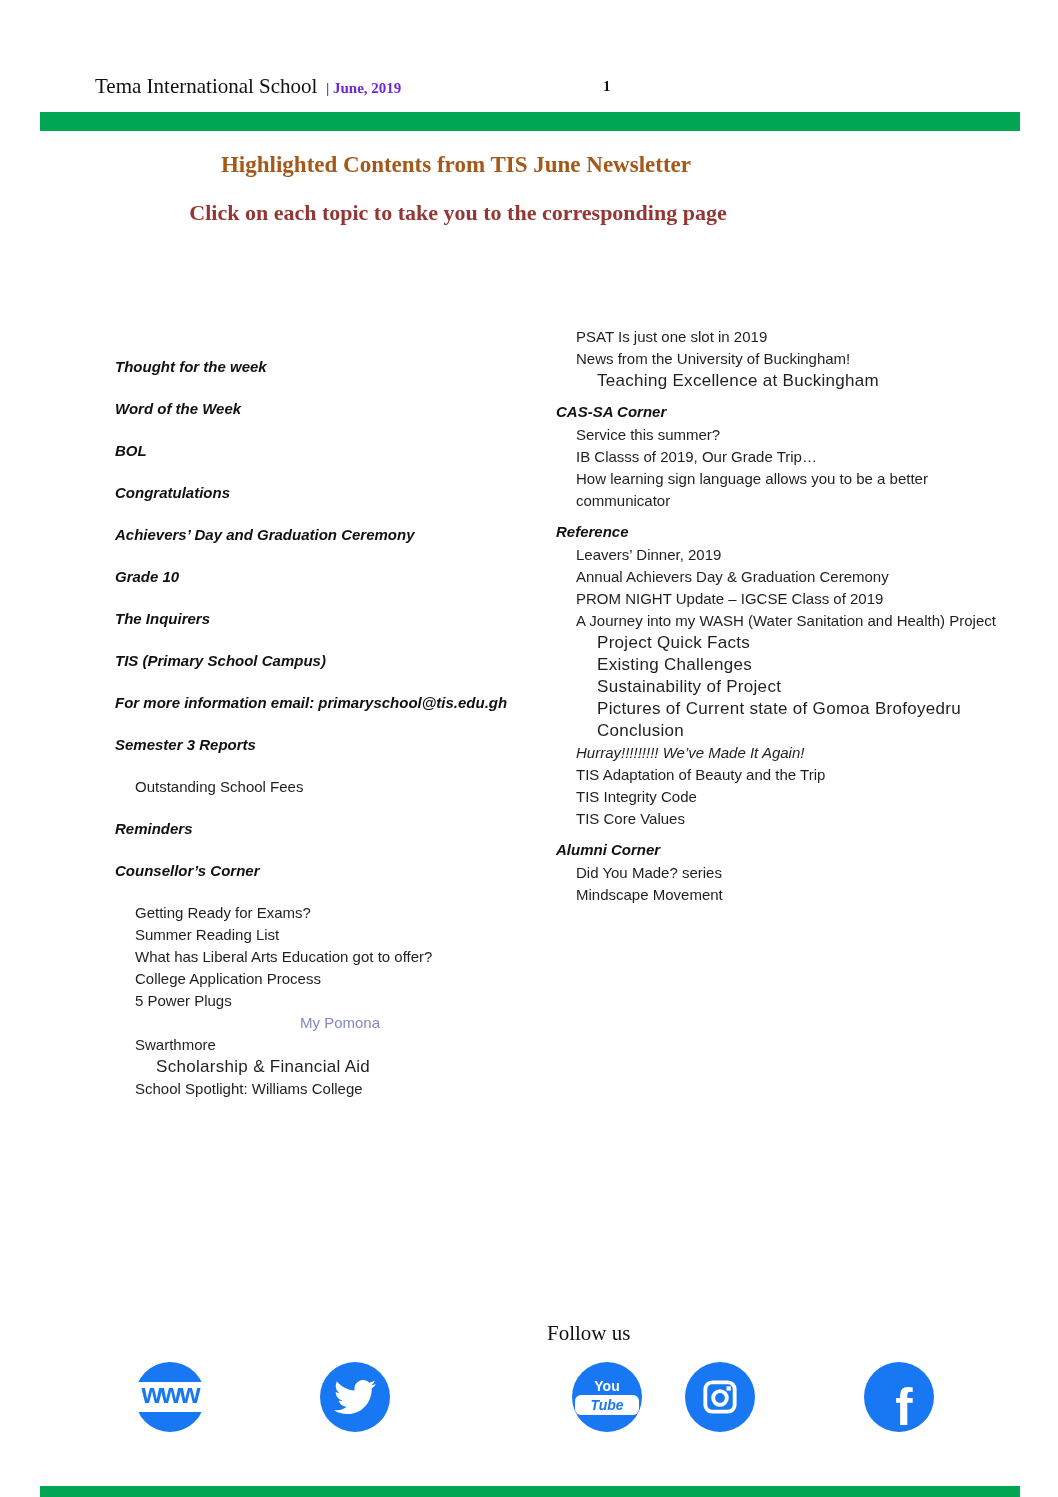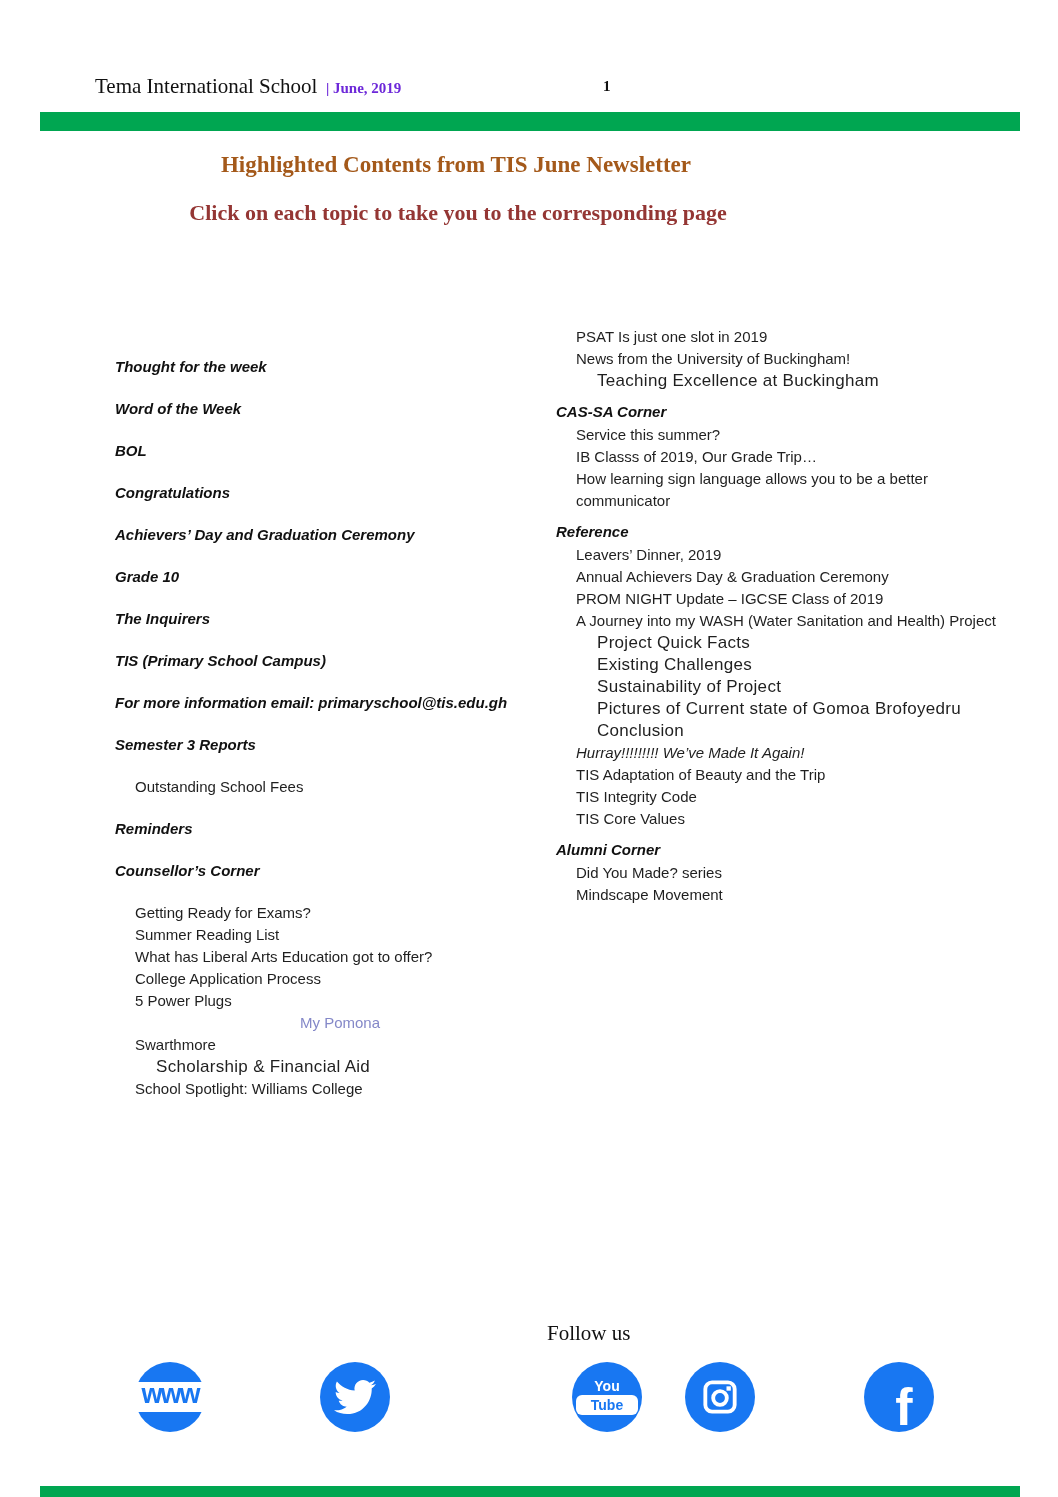--- a/index.html
+++ b/index.html
@@ -59,21 +59,21 @@
     position:absolute;left:-7px;right:-7px;top:20px;height:30px;background:#ffffff;
     display:flex;justify-content:center;
   }
   .www-text{
     font-weight:bold;font-size:27px;color:var(--icon-blue,#1877F2);
     letter-spacing:-2px;line-height:1;transform:translateY(-1px);
   }
   .yt-top{color:#fff;font-weight:bold;font-size:14px;line-height:15px;}
   .yt-badge{
     background:#fff;color:var(--icon-blue,#1877F2);font-weight:bold;font-size:14px;
-    line-height:18px;padding:1px 15px;border-radius:6px;margin-top:1px;
+    line-height:18px;padding:1px 15px;border-radius:6px;margin-top:1px;font-style:italic;
   }
   .fb-f{
     color:#fff;font-weight:bold;font-size:52px;line-height:0.92;
     transform:translateX(5px);font-family:"Liberation Sans", sans-serif;
   }
 </style>
 </head>
 <body>
 
 <div class="page">

